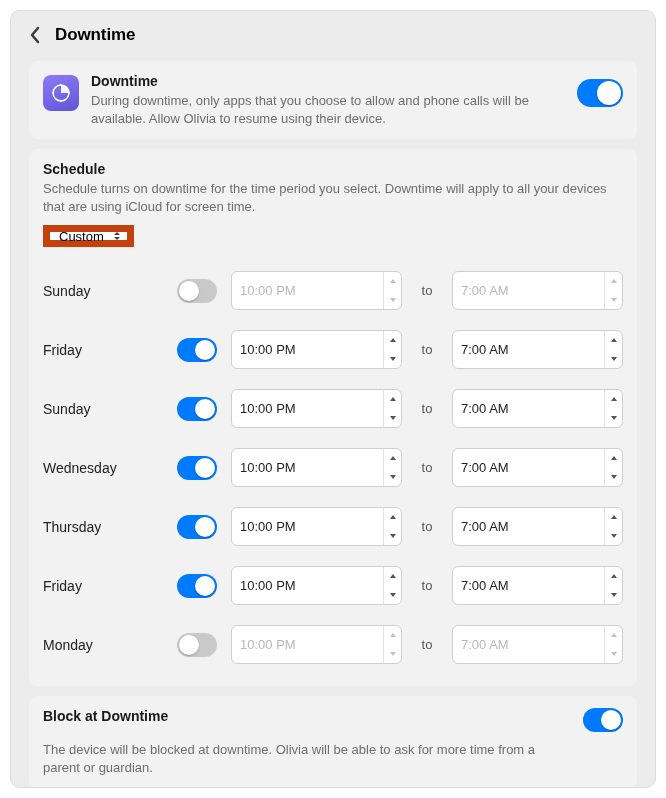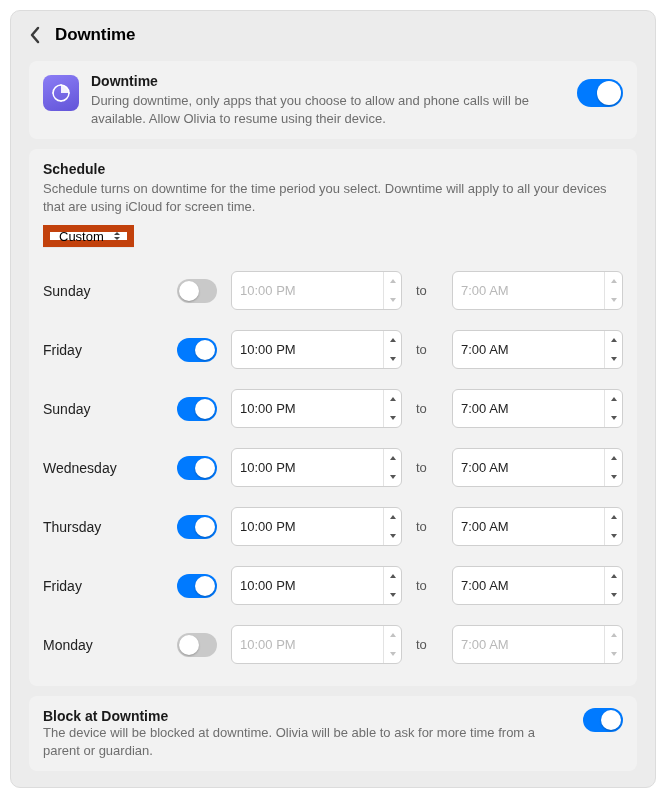--- a/index.html
+++ b/index.html
@@ -164,30 +164,30 @@
       border-left:1px solid #e3e3e3;
       width:18px;
       height:100%;
     }
     .stepper .sbtn{
       flex:1;display:flex;align-items:center;justify-content:center;cursor:default;
     }
     .stepper .sbtn span{width:0;height:0;border-left:3px solid transparent;border-right:3px solid transparent;}
     .stepper .up span{border-bottom:4px solid #555;}
     .stepper .dn span{border-top:4px solid #555;}
-    .to-label { color:#575757; font-size:13px; width:22px; text-align:left; }
+    .to-label { color:#575757; font-size:13px; width:22px; text-align:center; }
 
     .block-section {
       display:flex;
       align-items:flex-start;
       gap:12px;
     }
     .block-section .txt{ flex:1; }
     .block-title{
-      font-size:14px;font-weight:600;color:#1a1a1a;margin-bottom:0;
+      font-size:14px;font-weight:600;color:#1a1a1a;margin-bottom:17px;
     }
   </style>
 </head>
 <body>
 
 <div class="panel">
 
   <div class="header">
     <div class="back-chevron">
       <svg width="12" height="18" viewBox="0 0 12 18">

